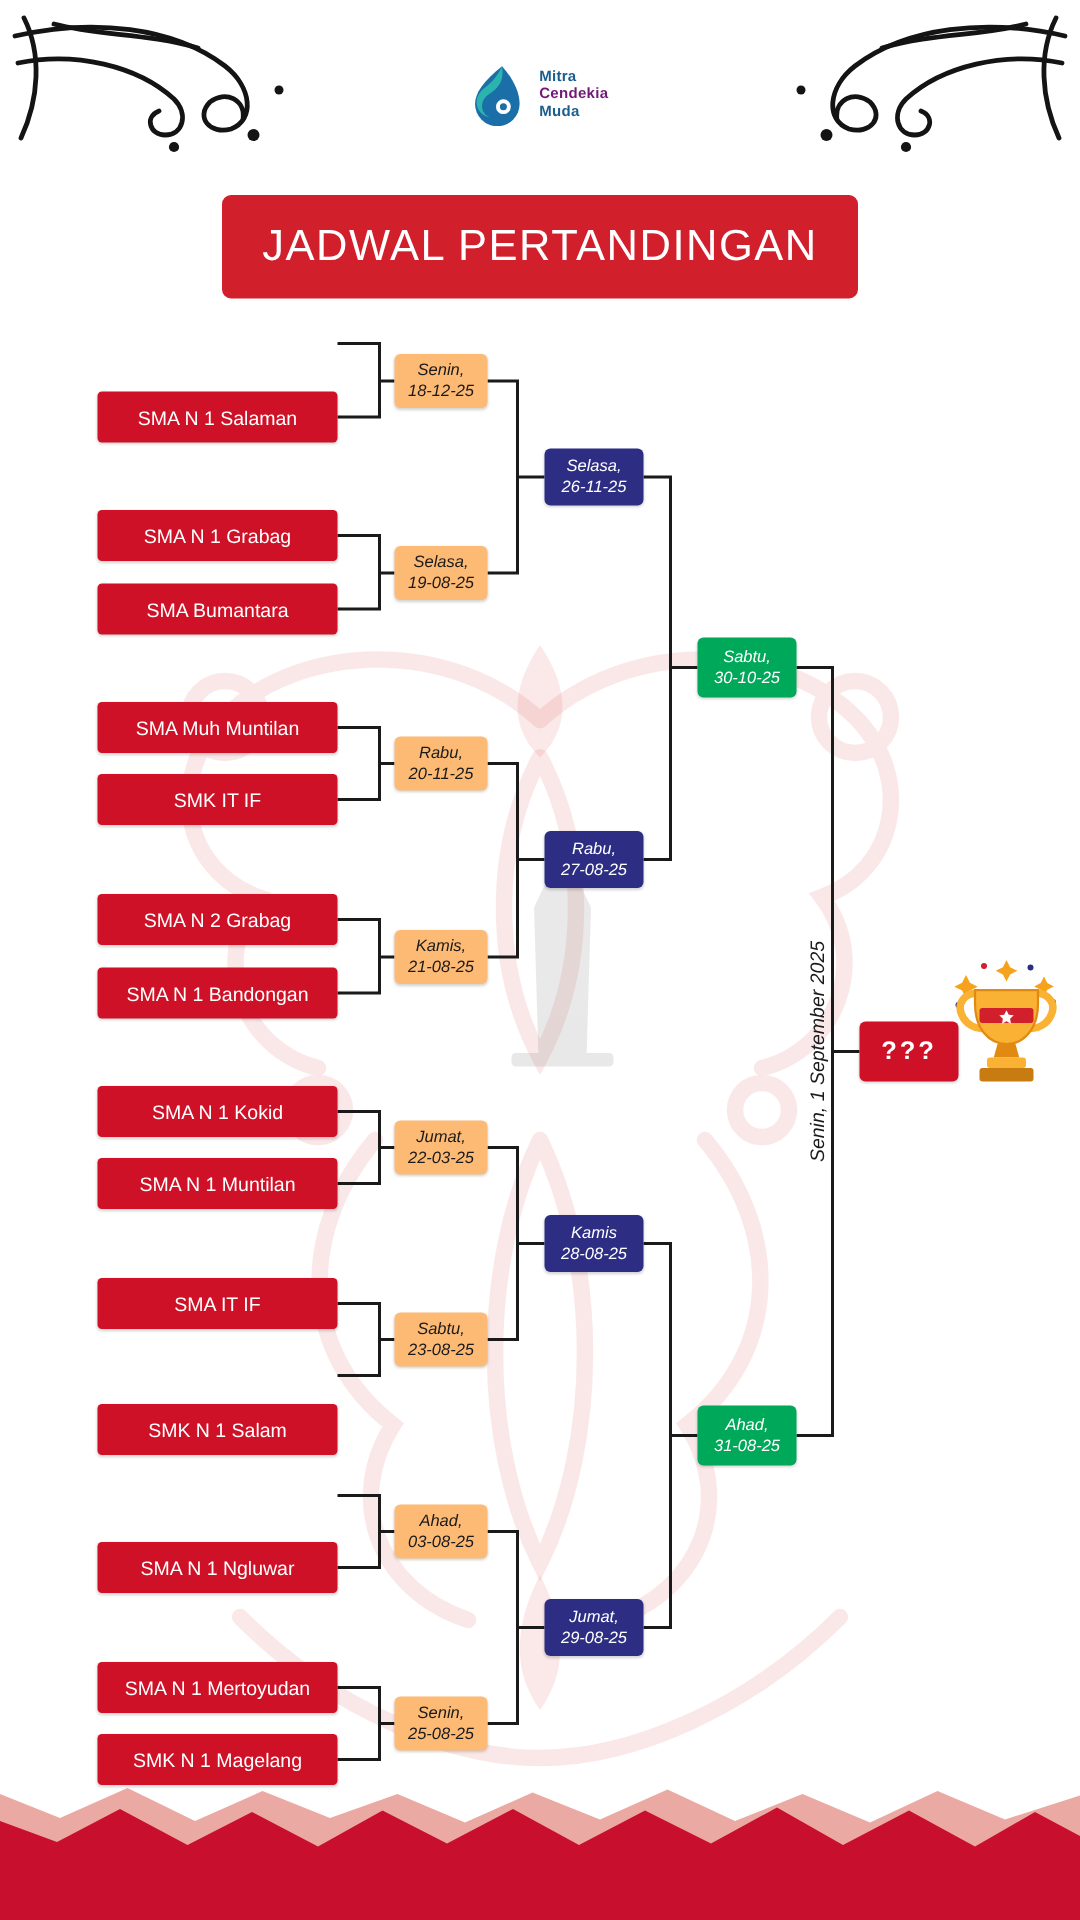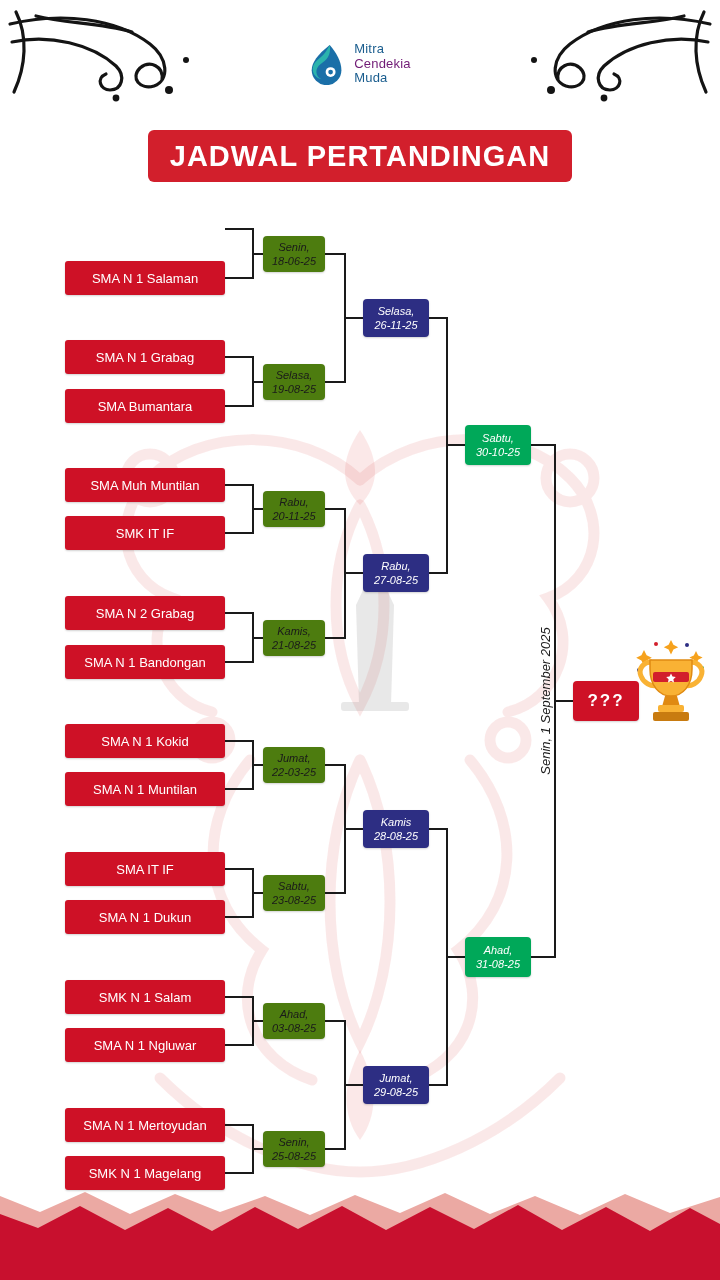--- a/index.html
+++ b/index.html
@@ -12,47 +12,47 @@
   svg.layer { position:absolute; left:0; top:0; pointer-events:none; }
 
   
   .flourish { position:absolute; top:8px; width:205px; height:100px; }
   .flourish.left  { left:6px; }
   .flourish.right { right:6px; transform:scaleX(-1); }
 
   
   .logo { position:absolute; left:0; top:42px; width:720px; display:flex; align-items:center; justify-content:center; gap:9px; }
   .logo-mark { width:36px; height:42px; }
-  .logo-text { font-weight:normal; font-size:13px; line-height:1.12; color:#1a5d8e; letter-spacing:.2px; }
+  .logo-text { font-weight:bold; font-size:10px; line-height:1.12; color:#1a5d8e; letter-spacing:.2px; }
   .logo-text .teal { color:#701a75; }
 
   
   .title-banner {
-    position:absolute; left:148px; top:130px; width:424px; height:52px;
+    position:absolute; left:148px; top:130px; width:424px; height:69px;
     background:#D21F2C; color:#ffffff; border-radius:6px;
     display:flex; align-items:center; justify-content:center;
-    font-weight:bold; font-size:29px; letter-spacing:1px;
+    font-weight:normal; font-size:29px; letter-spacing:1px;
   }
 
   
   .team {
     position:absolute; left:65px; width:160px; height:34px;
     background:#CE1126; color:#ffffff; border-radius:3px;
     display:flex; align-items:center; justify-content:center;
     font-size:13px; text-align:center;
     box-shadow:0 1px 2px rgba(0,0,0,.18);
   }
   .match {
     position:absolute; display:flex; flex-direction:column;
     align-items:center; justify-content:center;
     font-style:italic; font-size:11px; line-height:1.3;
     border-radius:4px; text-align:center;
     box-shadow:0 1px 2px rgba(0,0,0,.18);
   }
-  .yellow { left:263px; width:62px; height:36px; background:#4d7c0f; color:#1a1a1a; }
+  .yellow { left:263px; width:62px; height:36px; background:#fdba74; color:#1a1a1a; }
   .blue   { left:363px; width:66px; height:38px; background:#2D2E83; color:#ffffff; }
   .green  { left:465px; width:66px; height:40px; background:#00A859; color:#ffffff; }
 
   .final-box {
     position:absolute; left:573px; top:681px; width:66px; height:40px;
     background:#CE1126; color:#ffffff; border-radius:4px;
     display:flex; align-items:center; justify-content:center;
     font-weight:bold; font-size:17px; letter-spacing:2px;
     box-shadow:0 1px 2px rgba(0,0,0,.18);
   }
@@ -160,29 +160,28 @@
   <div class="team" style="top:261px">SMA N 1 Salaman</div>
   <div class="team" style="top:340px">SMA N 1 Grabag</div>
   <div class="team" style="top:389px">SMA Bumantara</div>
   <div class="team" style="top:468px">SMA Muh Muntilan</div>
   <div class="team" style="top:516px">SMK IT IF</div>
   <div class="team" style="top:596px">SMA N 2 Grabag</div>
   <div class="team" style="top:645px">SMA N 1 Bandongan</div>
   <div class="team" style="top:724px">SMA N 1 Kokid</div>
   <div class="team" style="top:772px">SMA N 1 Muntilan</div>
   <div class="team" style="top:852px">SMA IT IF</div>
-  <div class="team" style="top:900px">SMA N 1 Dukun</div>
-  <div class="team" style="top:980px">SMK N 1 Salam</div>
+  <div class="team" style="top:936px">SMK N 1 Salam</div>
   <div class="team" style="top:1028px">SMA N 1 Ngluwar</div>
   <div class="team" style="top:1108px">SMA N 1 Mertoyudan</div>
   <div class="team" style="top:1156px">SMK N 1 Magelang</div>
 
   <div class="match yellow" style="top:236px">
     <span>Senin,</span>
-    <span>18-06-25</span>
+    <span>18-12-25</span>
   </div>
   <div class="match yellow" style="top:364px">
     <span>Selasa,</span>
     <span>19-08-25</span>
   </div>
   <div class="match yellow" style="top:491px">
     <span>Rabu,</span>
     <span>20-11-25</span>
   </div>
   <div class="match yellow" style="top:620px">

